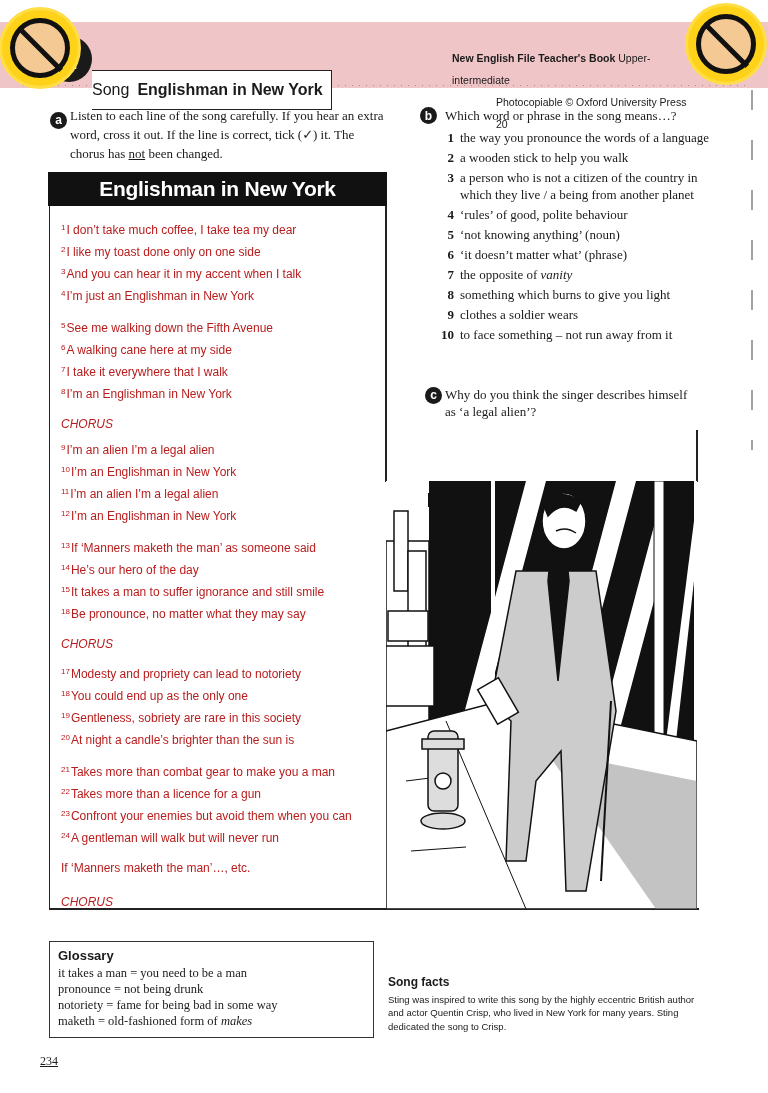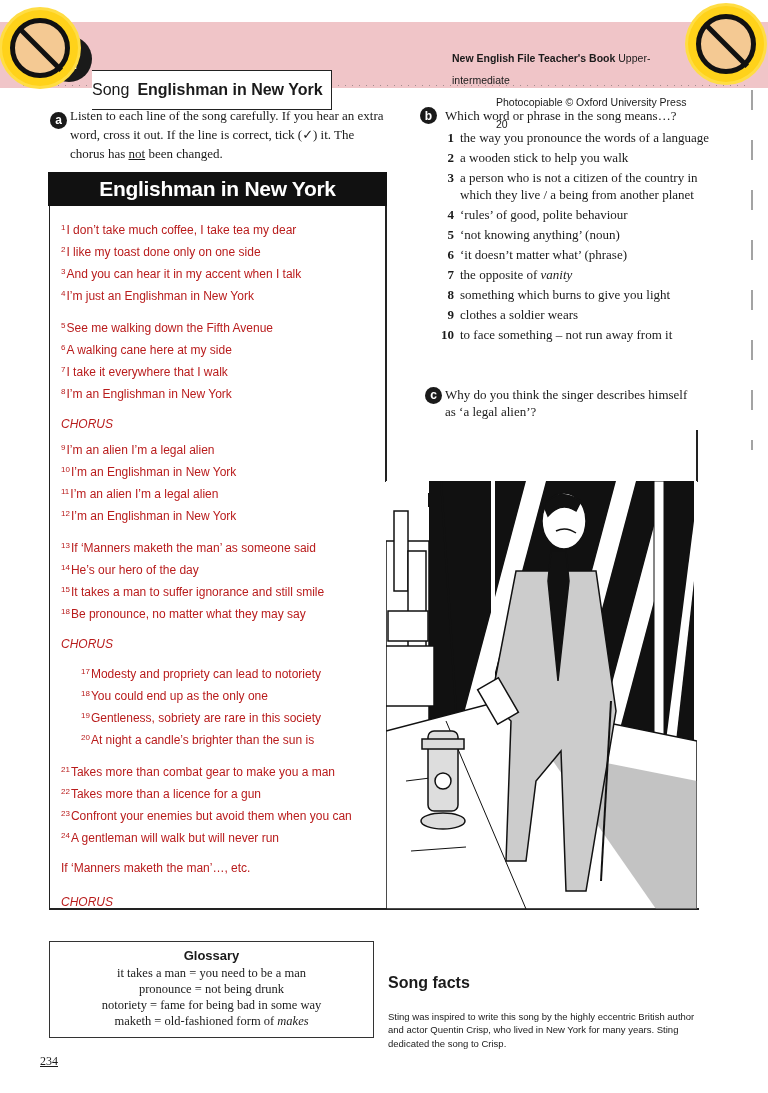--- a/index.html
+++ b/index.html
@@ -129,30 +129,30 @@
     
     .illustration {
       position: absolute; left: 386px; top: 481px; width: 311px; height: 428px;
       overflow: hidden; background: #fff;
     }
 
     
     .glossary {
       position: absolute; left: 49px; top: 941px; width: 325px; height: 97px;
       border: 1px solid #333; box-sizing: border-box; padding: 6px 8px;
-      font-size: 12.5px; line-height: 16px; text-align: center;
+      font-size: 12.5px; line-height: 16px;
     }
     .glossary .g-title { font-weight: bold; font-size: 13px; font-family: "Liberation Sans", sans-serif; margin-bottom: 1px; }
     .glossary i { font-style: italic; }
 
     .song-facts {
       position: absolute; left: 388px; top: 976px; width: 320px;
       font-size: 9.5px; line-height: 13.5px;
     }
-    .song-facts .sf-title { font-weight: bold; font-size: 16px; margin-bottom: 20px; }
+    .song-facts .sf-title { font-weight: bold; font-size: 12px; margin-bottom: 3px; }
 
     .page-num {
       position: absolute; left: 40px; top: 1054px; font-size: 12px; text-decoration: underline;
     }
 
     .margin-ticks {
       position: absolute; left: 751px; top: 90px; width: 2px; height: 360px;
       background-image: linear-gradient(#666 40%, transparent 40%);
       background-size: 2px 50px; opacity: 0.6;
     }
@@ -247,21 +247,21 @@
     <div class="line"><sup>11</sup><span>I’m an alien I’m a legal alien</span></div>
     <div class="line"><sup>12</sup><span>I’m an Englishman in New York</span></div>
   </div>
   <div class="stanza">
     <div class="line"><sup>13</sup><span>If ‘Manners maketh the man’ as someone said</span></div>
     <div class="line"><sup>14</sup><span>He’s our hero of the day</span></div>
     <div class="line"><sup>15</sup><span>It takes a man to suffer ignorance and still smile</span></div>
     <div class="line"><sup>18</sup><span>Be pronounce, no matter what they may say</span></div>
   </div>
   <div class="chorus-label">CHORUS</div>
-  <div class="stanza" style="margin-top:8px;margin-left:20px;">
+  <div class="stanza" style="margin-top:8px;">
     <div class="line"><sup>17</sup><span>Modesty and propriety can lead to notoriety</span></div>
     <div class="line"><sup>18</sup><span>You could end up as the only one</span></div>
     <div class="line"><sup>19</sup><span>Gentleness, sobriety are rare in this society</span></div>
     <div class="line"><sup>20</sup><span>At night a candle’s brighter than the sun is</span></div>
   </div>
   <div class="stanza">
     <div class="line"><sup>21</sup><span>Takes more than combat gear to make you a man</span></div>
     <div class="line"><sup>22</sup><span>Takes more than a licence for a gun</span></div>
     <div class="line"><sup>23</sup><span>Confront your enemies but avoid them when you can</span></div>
     <div class="line"><sup>24</sup><span>A gentleman will walk but will never run</span></div>

